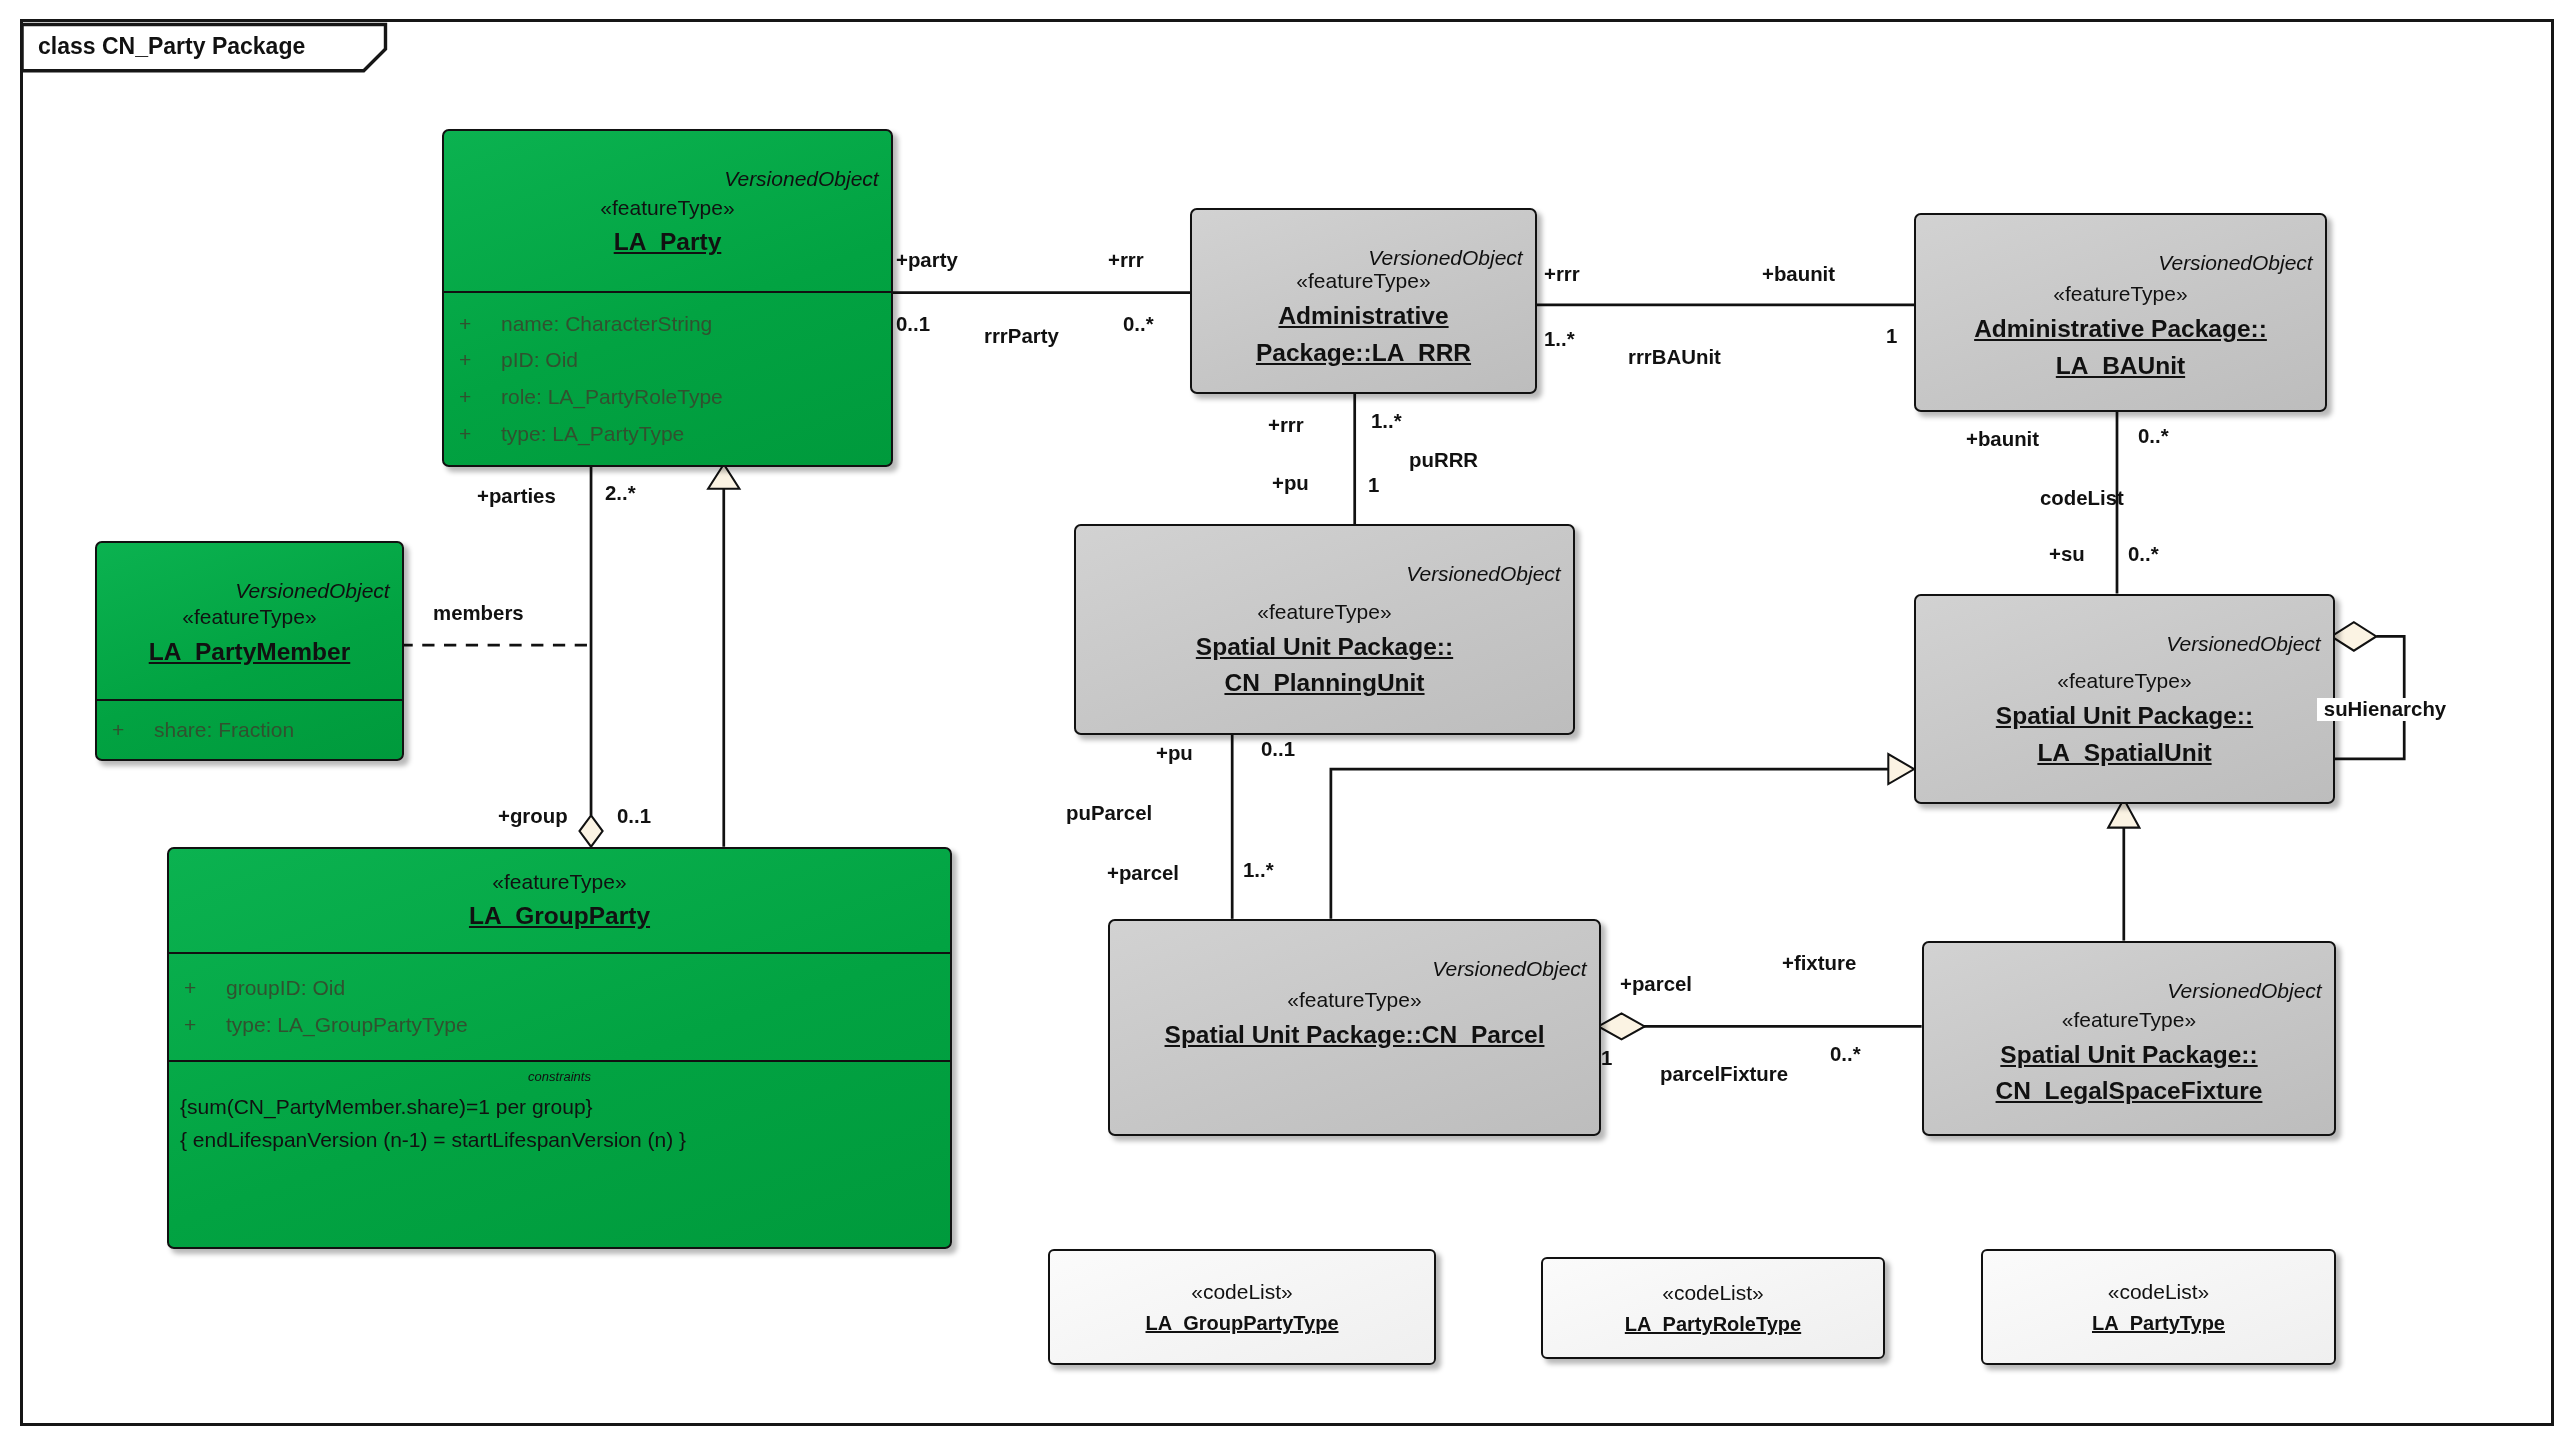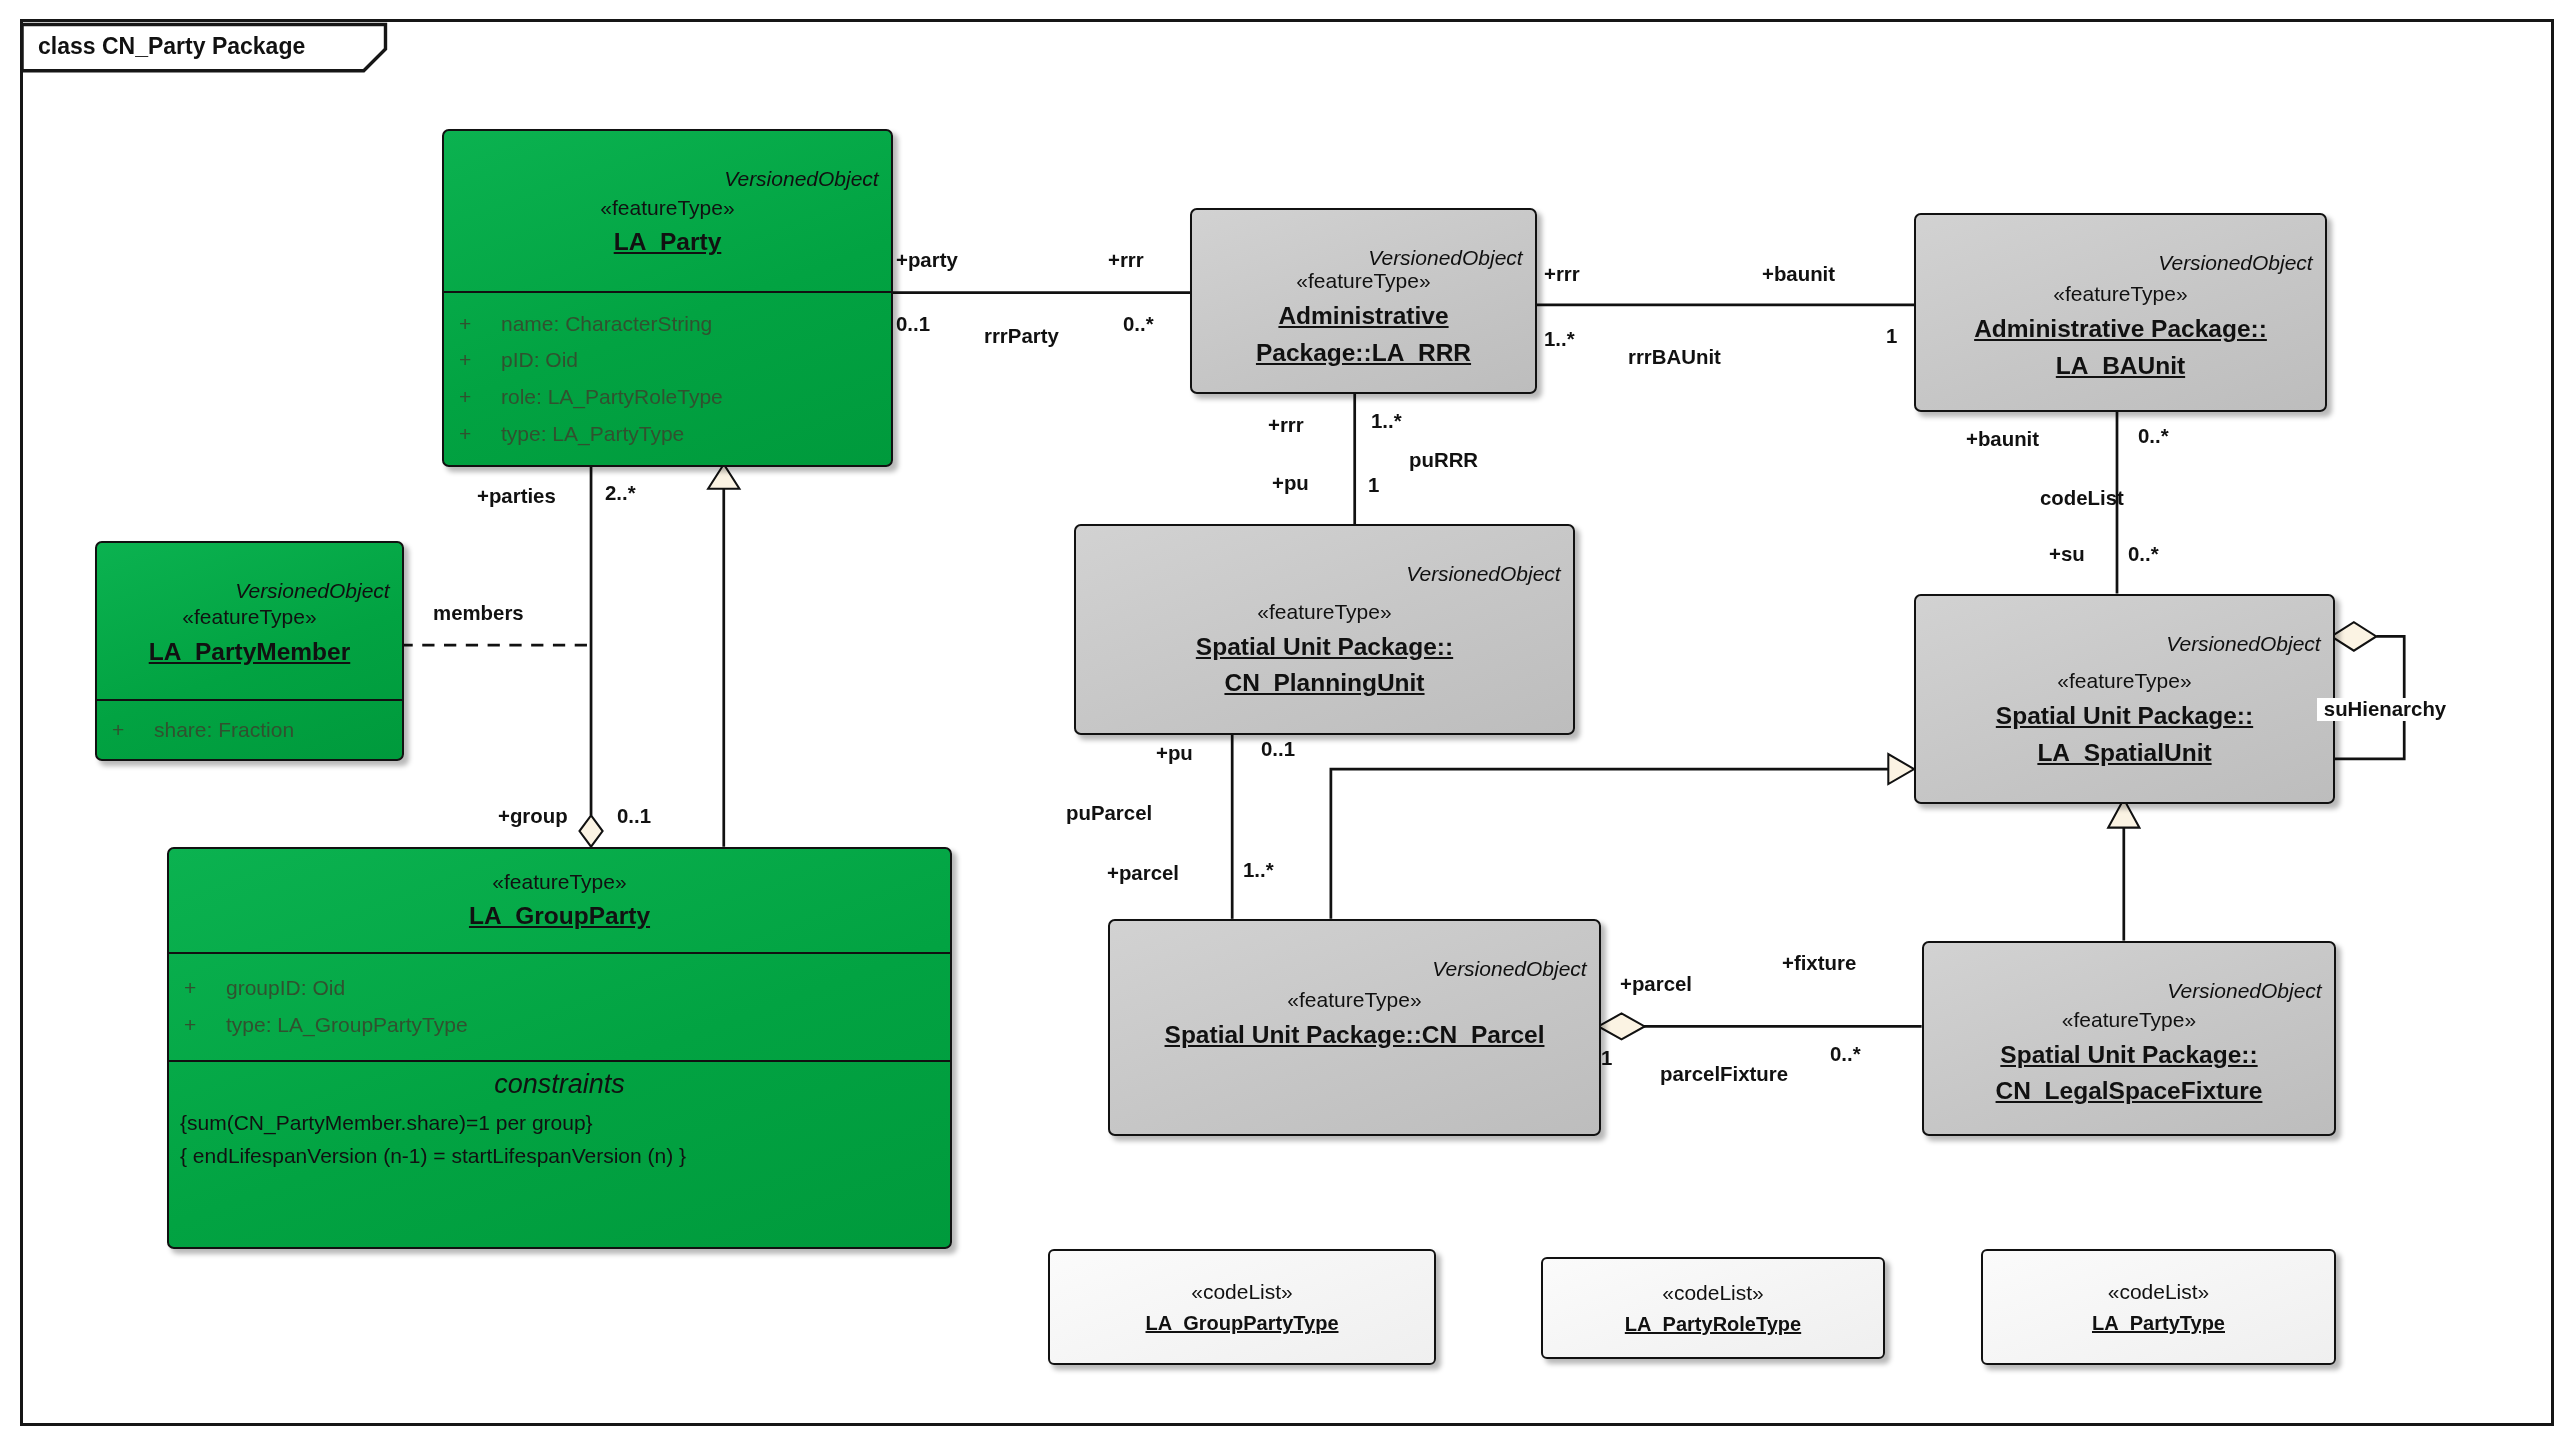--- a/index.html
+++ b/index.html
@@ -15,21 +15,21 @@
   .sect{position:relative;}
   .sect + .sect{border-top:2px solid #111;}
   .head{display:flex;flex-direction:column;align-items:center;justify-content:center;flex:0 0 auto;}
   .note{position:absolute;top:5.4px;right:12.3px;font-style:italic;font-size:21px;color:#101010;margin-top:31px;}
   .stereo{font-size:21px;line-height:1.55;}
   .cname{font-size:24.5px;font-weight:bold;line-height:1.5;text-align:center;text-decoration:underline;}
   .attrs{flex:1 1 auto;display:flex;flex-direction:column;justify-content:center;padding:4.1px 0;}
   .attr-row{display:flex;font-size:21px;color:#31512f;line-height:1.75;padding-left:15px;}
   .attr-row .vis{width:42px;flex:0 0 auto;}
   .cons{flex:1 1 auto;padding:6.8px 11px;}
-  .cons-title{text-align:center;font-style:italic;font-size:27px;margin-bottom:9.5px;}
+  .cons-title{text-align:center;font-style:italic;font-size:13px;margin-bottom:9.5px;}
   .cons-line{font-size:21px;line-height:1.35;margin-bottom:4.1px;}
   .cons-gap{margin-top:17.7px;}
   .italic{font-style:italic;}
   .cl-box{display:flex;flex-direction:column;align-items:center;justify-content:center;border-radius:6px;}
   .cl-box .stereo{font-size:21px;}
   .cl-box .cname{font-size:20px;}
   .lbl{position:absolute;font-size:20.4px;font-weight:600;white-space:nowrap;z-index:3;}
   .lbl-bg{background:#ffffff;padding:0 6.8px;}
 </style>
 </head>

